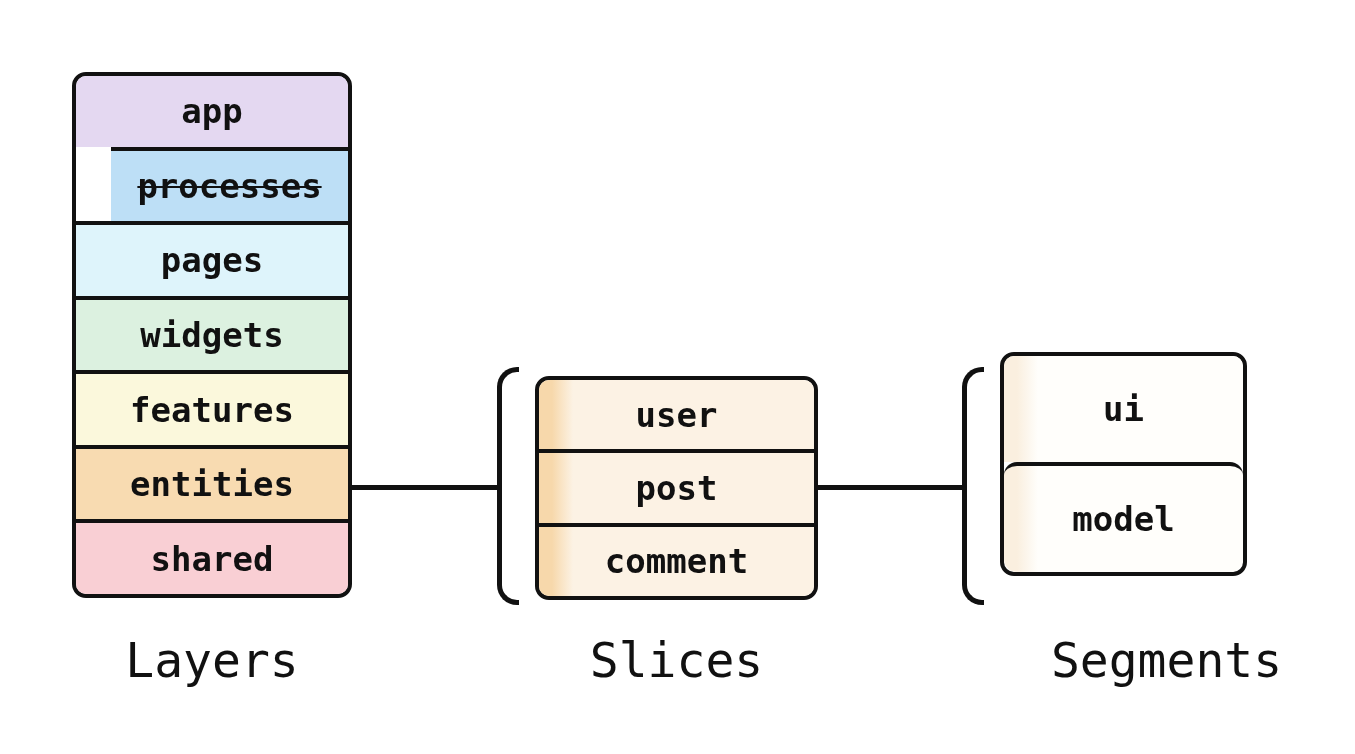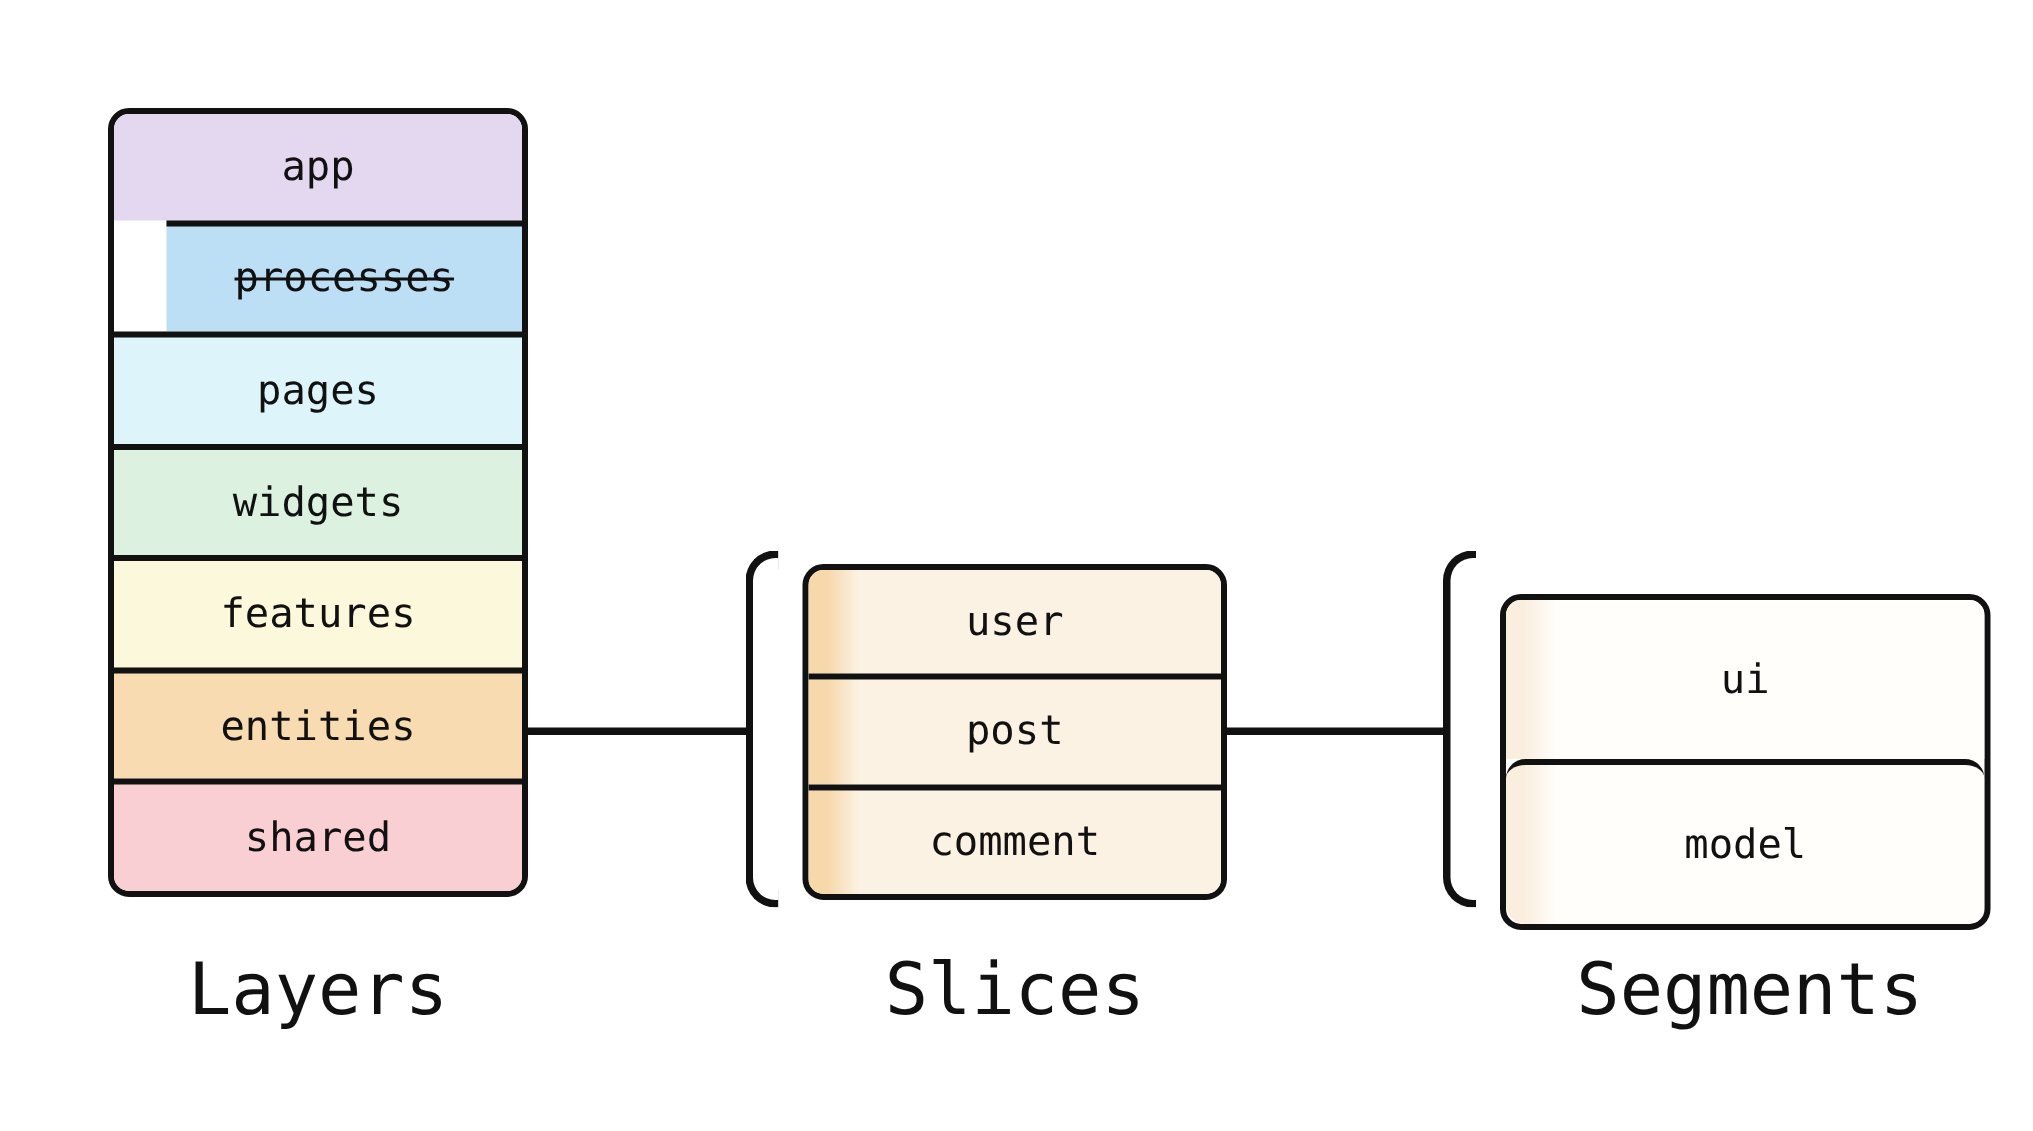--- a/index.html
+++ b/index.html
@@ -34,32 +34,32 @@
     flex: 1;
     display: flex;
     align-items: center;
     justify-content: center;
     border-top: 4px solid #111111;
   }
   .box .row:first-child {
     border-top: none;
   }
   .row-label {
-    font-weight: normal;
-    font-size: 27px;
+    font-weight: bold;
+    font-size: 34px;
     letter-spacing: 0px;
     color: #111111;
   }
   .row-label[data-deprecated="true"] {
     text-decoration: line-through;
     text-decoration-thickness: 2px;
   }
   #layers-box   { left: 72px;   top: 72px;  width: 280px; height: 526px; }
   #slices-box   { left: 535px;  top: 376px; width: 283px; height: 224px; }
-  #segments-box { left: 1000px; top: 396px; width: 327px; height: 224px; }
+  #segments-box { left: 1000px; top: 352px; width: 247px; height: 224px; }
 
   
   .bracket {
     position: absolute;
     box-sizing: border-box;
     width: 22px;
     height: 238px;
     top: 367px;
     border: 5px solid #111111;
     border-right: none;

